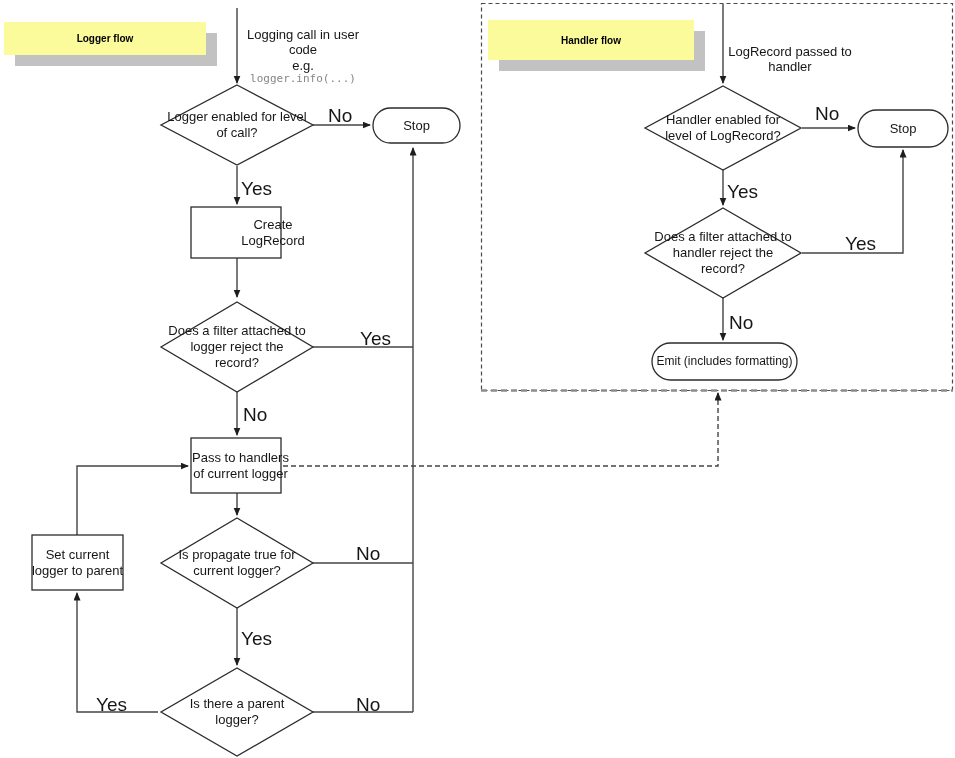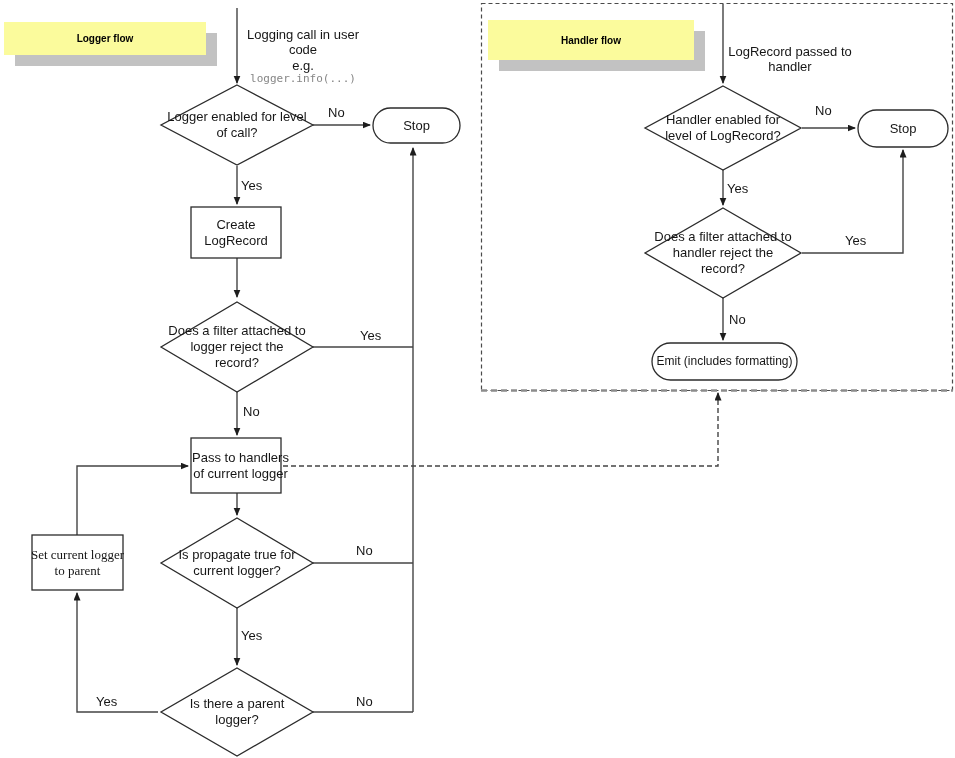--- a/index.html
+++ b/index.html
@@ -1,21 +1,21 @@
 <!DOCTYPE html>
 <html><head>
 <meta charset="utf-8">
 <style>
   html,body{margin:0;padding:0;background:#fff;}
   #canvas{position:relative;width:955px;height:758px;background:#fff;overflow:hidden;
           font-family:"Liberation Sans",sans-serif;color:#161616;}
   #wires{position:absolute;left:0;top:0;}
   .txt{position:absolute;display:flex;align-items:center;justify-content:center;
        text-align:center;font-size:13px;line-height:1.22;color:#161616;}
-  .lbl{position:absolute;font-size:13px;color:#161616;white-space:nowrap;}
+  .lbl{position:absolute;font-size:19px;color:#161616;white-space:nowrap;}
   .flow-title{position:absolute;display:flex;align-items:center;justify-content:center;
        background:#fbfb9c;font-size:10px;font-weight:bold;color:#000000;
        box-shadow:11px 11px 0 #c2c2c2;}
   .start-block{position:absolute;text-align:center;font-size:13px;line-height:1.18;margin-top:11px;}
   .code{font-family:"DejaVu Sans Mono",monospace;font-size:11px;color:#868686;white-space:nowrap;}
   .emit-text{white-space:nowrap;font-size:12px;}
 </style>
 </head>
 <body>
 
@@ -78,25 +78,25 @@
   <div class="start-block" style="left:243px;top:16px;width:120px;">
     <div>Logging call in user code</div>
     <div>e.g.</div>
     <div class="code">logger.info(...)</div>
   </div>
 
   <div class="start-block" style="left:726px;top:33px;width:128px;">LogRecord passed to handler</div>
 
   <div class="txt" style="left:167px;top:95px;width:140px;height:60px;">Logger enabled for level of call?</div>
   <div class="txt" style="left:373px;top:108px;width:87px;height:35px;">Stop</div>
-  <div class="txt" style="left:191px;top:207px;width:90px;height:51px;">Create LogRecord</div>
+  <div class="txt" style="left:191px;top:207px;width:90px;height:51px;padding-left:37px;">Create LogRecord</div>
   <div class="txt" style="left:167px;top:310px;width:140px;height:74px;">Does a filter attached to logger reject the record?</div>
   <div class="txt" style="left:191px;top:438px;width:99px;height:55px;">Pass to handlers of current logger</div>
   <div class="txt" style="left:165px;top:528px;width:144px;height:70px;">Is propagate true for current logger?</div>
-  <div class="txt" style="left:28px;top:535px;width:99px;height:55px;font-family:Liberation Serif, serif;">Set current logger to parent</div>
+  <div class="txt" style="left:28px;top:535px;width:99px;height:55px;">Set current logger to parent</div>
   <div class="txt" style="left:652px;top:96px;width:142px;height:64px;">Handler enabled for level of LogRecord?</div>
 
   <div class="txt" style="left:167px;top:678px;width:140px;height:68px;">Is there a parent logger?</div>
   <div class="txt" style="left:858px;top:110px;width:90px;height:37px;">Stop</div>
   <div class="txt" style="left:652px;top:216px;width:142px;height:74px;">Does a filter attached to handler reject the record?</div>
   <div class="txt emit-text" style="left:652px;top:343px;width:145px;height:37px;">Emit (includes formatting)</div>
 
   <span class="lbl" style="left:328px;top:105px;">No</span>
   <span class="lbl" style="left:241px;top:178px;">Yes</span>
   <span class="lbl" style="left:360px;top:328px;">Yes</span>

